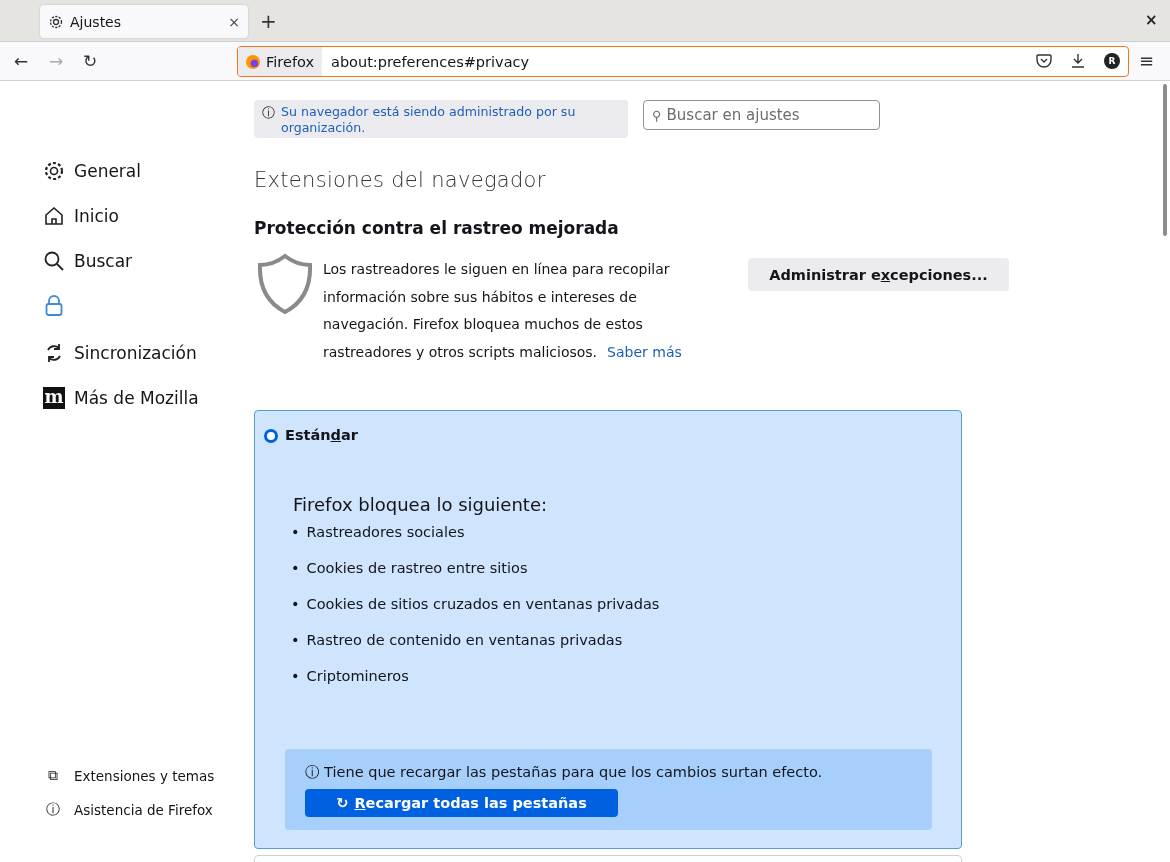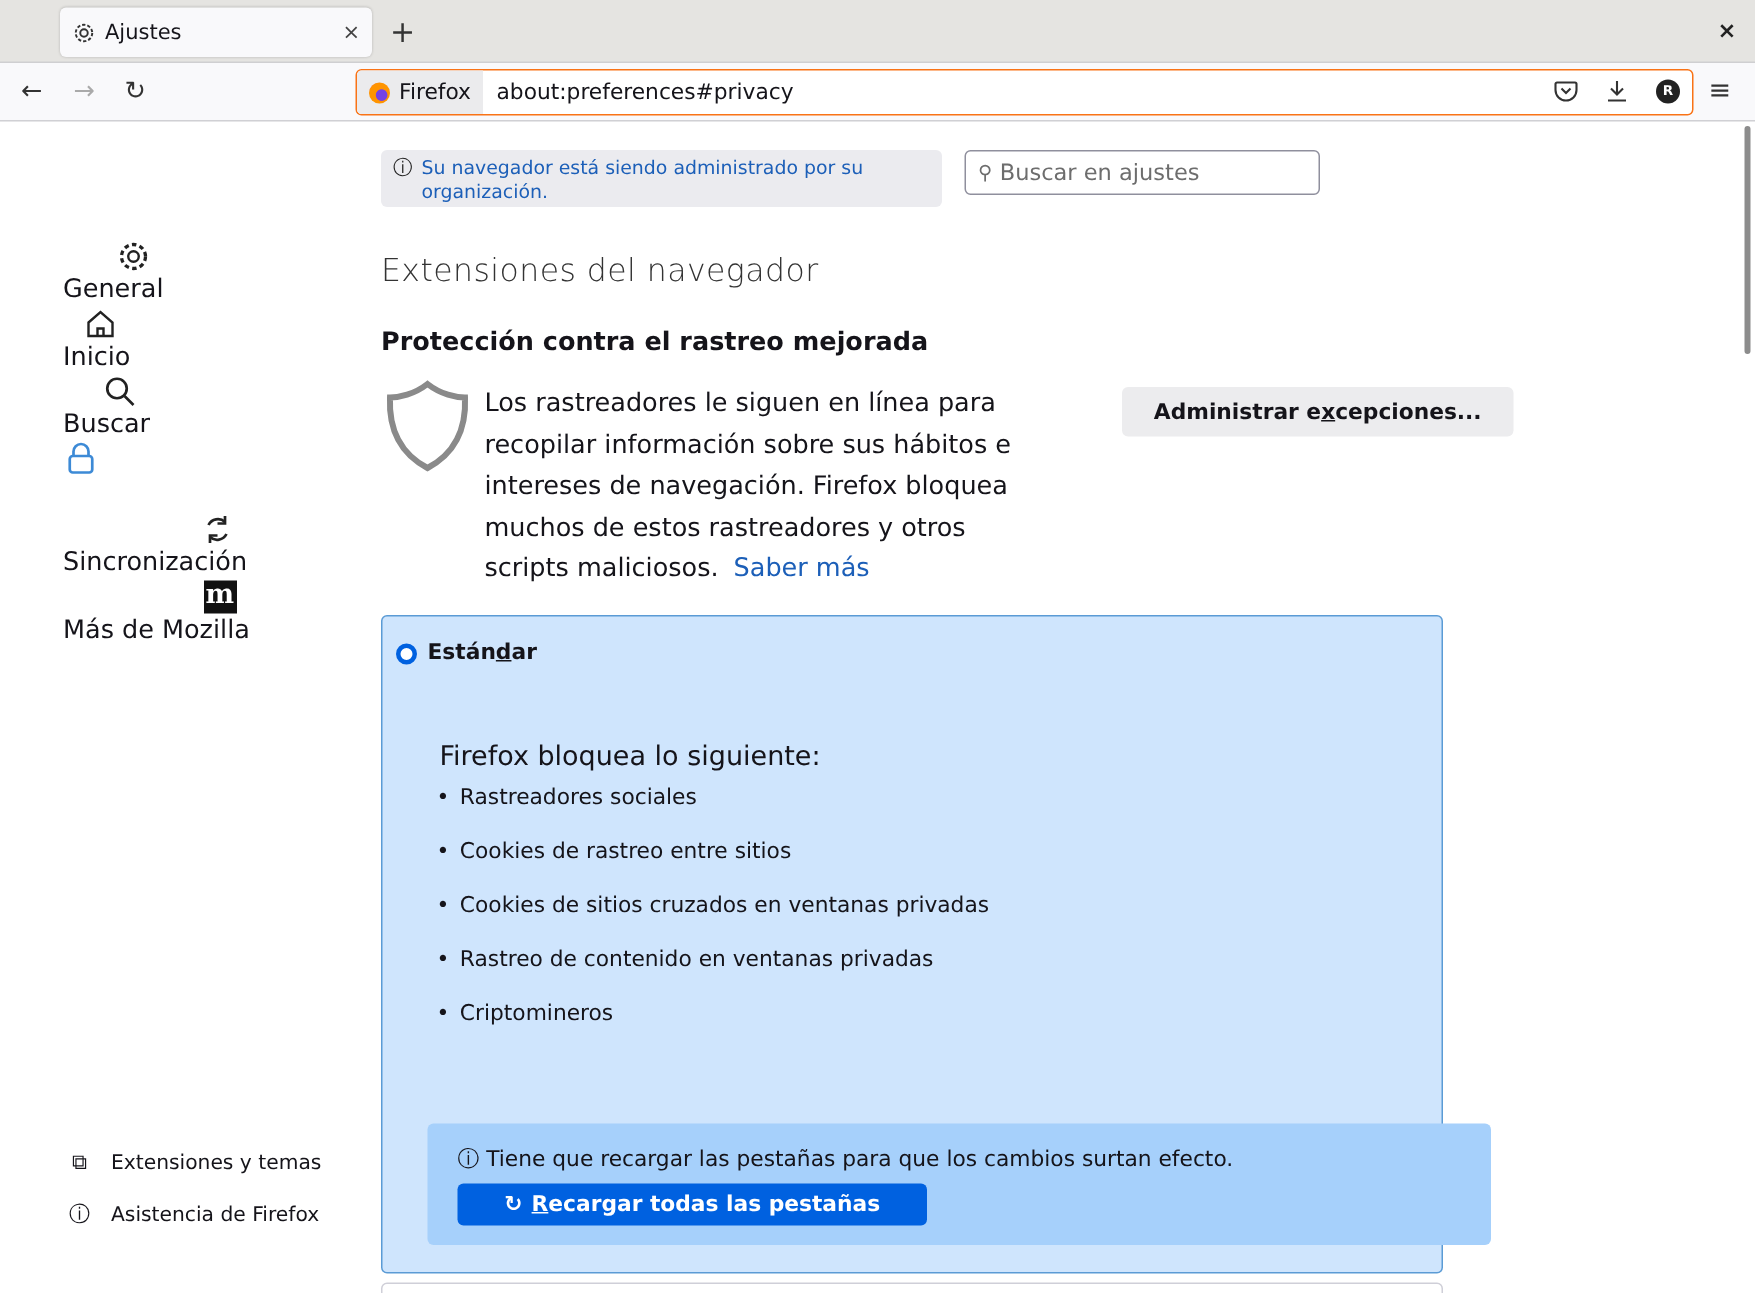--- a/index.html
+++ b/index.html
@@ -14,44 +14,44 @@
   .navbar { position: absolute; left: 0; top: 42px; width: 1170px; height: 39px; background: #f9f9fb; border-bottom: 1px solid #d0d0d4; }
   .navbtn { position: absolute; top: 9px; font-size: 17px; color: #333; }
   .urlbar { position: absolute; left: 196px; top: 4px; width: 892px; height: 31px; background: #fff; border: 1px solid #f97316; border-radius: 4px; display: flex; align-items: center; margin-left: 41px; }
   .identity { height: 29px; background: #ebebed; display: flex; align-items: center; padding: 0 8px; font-size: 14.5px; border-radius: 3px 0 0 3px; }
   .ffdot { width: 14px; height: 14px; border-radius: 50%; background: radial-gradient(circle at 60% 60%, #7542e5 0 30%, #ff9400 35% 70%, #e31587 100%); margin-right: 6px; }
   .urltext { margin-left: 9px; font-size: 14.5px; flex: 1; }
   .star { margin-right: 7px; font-size: 18px; color: #333; }
   .tbicon { position: absolute; top: 10px; font-size: 16px; color: #333; }
   .avatar { position: absolute; left: 1104px; top: 11px; width: 16px; height: 16px; background: #222; border-radius: 50%; color: #fff; font-size: 9px; font-weight: bold; text-align: center; line-height: 16px; }
   .scrollbar { position: absolute; left: 1163px; top: 84px; width: 4px; height: 152px; background: #8c8c8c; border-radius: 2px; }
-  .sidebar-item { position: absolute; left: 42px; display: flex; align-items: flex-end; font-size: 17px; color: #15141a; flex-direction: column; }
+  .sidebar-item { position: absolute; left: 42px; display: flex; align-items: center; font-size: 17px; color: #15141a; }
   .sidebar-item .ico { width: 24px; height: 24px; margin-right: 8px; display: flex; align-items: center; justify-content: center; }
   .sidebar-item.active { color: #0061e0; color: #3d8ad6; }
   .sidebar-footer { position: absolute; left: 44px; font-size: 13.5px; display: flex; align-items: center; color: #15141a; }
   .sidebar-footer .ico { width: 18px; margin-right: 12px; text-align: center; font-size: 14px; }
   .policy { position: absolute; left: 254px; top: 100px; width: 374px; height: 38px; background: #ebebef; border-radius: 4px; display: flex; align-items: flex-start; padding: 4px 8px; font-size: 12.6px; color: #1c5fb8; line-height: 16px; }
   .policy .ico { color: #222; margin-right: 6px; margin-top: 1px; font-size: 13px; }
   .search { position: absolute; left: 643px; top: 100px; width: 237px; height: 30px; border: 1px solid #8f8f9d; border-radius: 4px; display: flex; align-items: center; padding: 0 8px; font-size: 15px; color: #6d6d6d; }
   .search .ico { margin-right: 5px; font-size: 13px; }
   .h1 { position: absolute; left: 254px; top: 168px; font-size: 21px; font-weight: 300; color: #333; letter-spacing: 0.3px; }
   .h2 { position: absolute; left: 254px; top: 218px; font-size: 17px; font-weight: bold; }
   .shield { position: absolute; left: 256px; top: 253px; }
-  .desc { position: absolute; left: 323px; top: 256px; width: 360px; font-size: 17px; line-height: 27.6px; }
+  .desc { position: absolute; left: 323px; top: 256px; width: 360px; font-size: 14px; line-height: 27.6px; }
   .desc a { color: #1c5fb8; text-decoration: none; margin-left: 10px; }
   .exc-btn { position: absolute; left: 700px; top: 258px; width: 261px; height: 33px; background: #ececee; border-radius: 4px; font-size: 14.5px; font-weight: bold; display: flex; align-items: center; justify-content: center; margin-left: 48px; }
   .card { position: absolute; left: 254px; top: 410px; width: 708px; height: 439px; background: #cfe5fd; border: 1px solid #5b9bd5; border-radius: 4px; }
   .radio { position: absolute; left: 9px; top: 18px; width: 14px; height: 14px; border: 3px solid #0061e0; border-radius: 50%; background: #fff; }
   .card-title { position: absolute; left: 30px; top: 16px; font-size: 14.5px; font-weight: bold; }
   .card-desc { position: absolute; left: 30px; top: 46px; font-size: 14.5px; }
   .card-sub { position: absolute; left: 38px; top: 83px; font-size: 18px; }
   .card-list { position: absolute; left: 36px; top: 113px; font-size: 14.5px; list-style: none; }
   .card-list li { height: 36px; display: flex; align-items: flex-start; }
   .card-list li::before { content: "•"; margin-right: 7px; }
-  .reload-box { position: absolute; left: 30px; top: 338px; width: 709px; height: 81px; background: #a6d0fb; border-radius: 4px; }
+  .reload-box { position: absolute; left: 30px; top: 338px; width: 647px; height: 81px; background: #a6d0fb; border-radius: 4px; }
   .reload-msg { position: absolute; left: 20px; top: 14px; font-size: 14.5px; }
   .reload-btn { position: absolute; left: 20px; top: 40px; width: 313px; height: 28px; background: #0061e0; border-radius: 4px; color: #fff; font-size: 14.5px; font-weight: bold; display: flex; align-items: center; justify-content: center; }
   .next-card { position: absolute; left: 254px; top: 855px; width: 708px; height: 20px; border: 1px solid #cfcfd8; border-radius: 4px; background: #fff; }
   u { text-decoration: underline; }
 </style>
 </head>
 <body>
 
 <div class="tabbar">
   <div class="tab">

